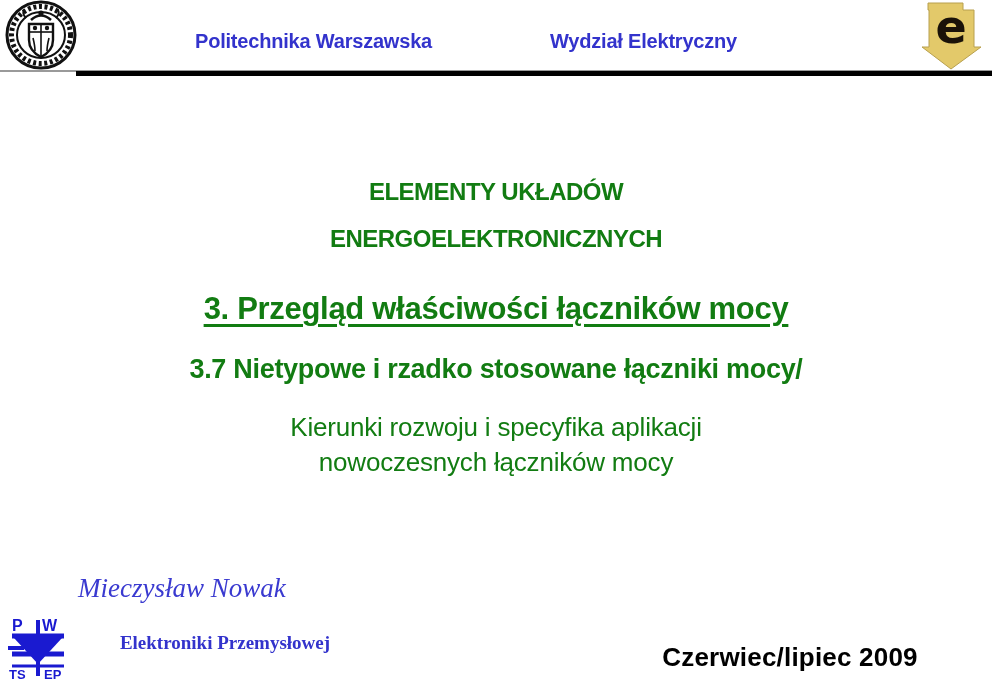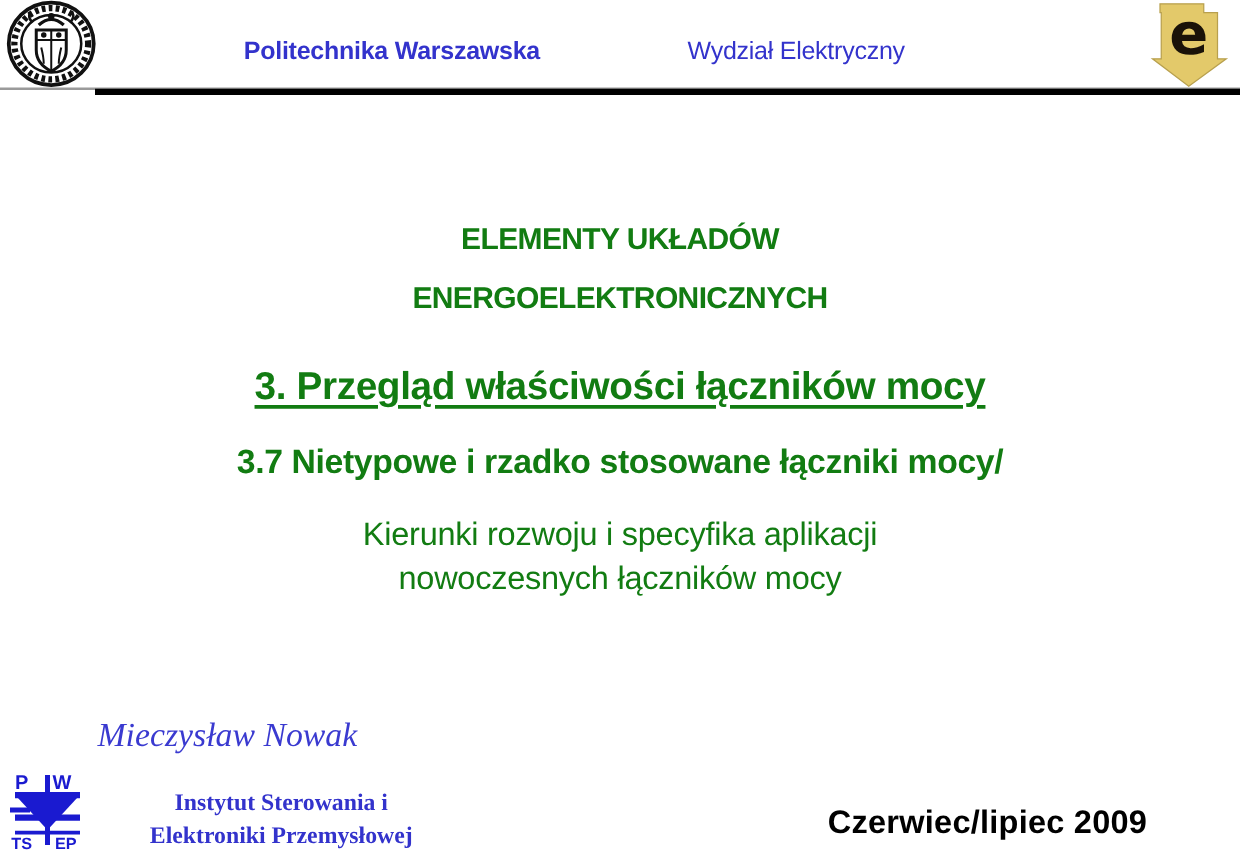--- a/index.html
+++ b/index.html
@@ -43,21 +43,21 @@
   .header-univ {
     color: #3333cc;
     font-weight: bold;
     font-size: 20px;
     letter-spacing: -0.2px;
     white-space: nowrap;
     width: 355px;
   }
   .header-fac {
     color: #3333cc;
-    font-weight: normal;
+    font-weight: bold;
     font-size: 20px;
     letter-spacing: -0.2px;
     white-space: nowrap;
   }
   .e-logo {
     position: absolute;
     left: 918px;
     top: 1px;
     width: 66px;
     height: 70px;
@@ -254,17 +254,16 @@
     <path d="M10 24 L58 24 L34 50 Z" fill="#1a1ad0"></path>
     <path d="M8 40 L60 40" stroke="#1a1ad0" stroke-width="5"></path>
     <path d="M4 34 L20 34" stroke="#1a1ad0" stroke-width="4"></path>
     <path d="M8 52 L60 52" stroke="#1a1ad0" stroke-width="3"></path>
     <text x="5" y="65" font-family="Liberation Sans, sans-serif" font-size="13" font-weight="bold" fill="#1a1ad0">TS</text>
     <text x="40" y="65" font-family="Liberation Sans, sans-serif" font-size="13" font-weight="bold" fill="#1a1ad0">EP</text>
   </svg>
 </div>
 
 <div class="institute">
-  <div>Instytut Sterowania i</div>
   <div>Elektroniki Przemysłowej</div>
 </div>
 
 <div class="date">Czerwiec/lipiec 2009</div>
 
 </body></html>

